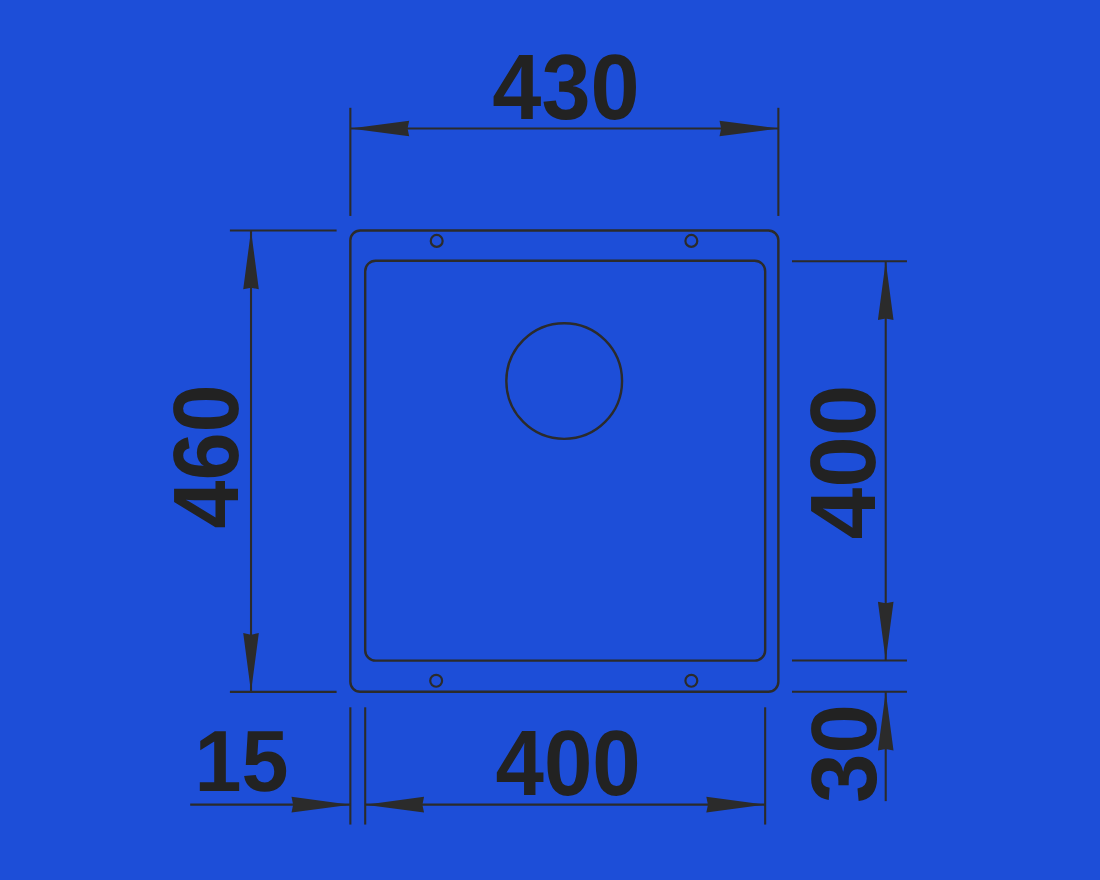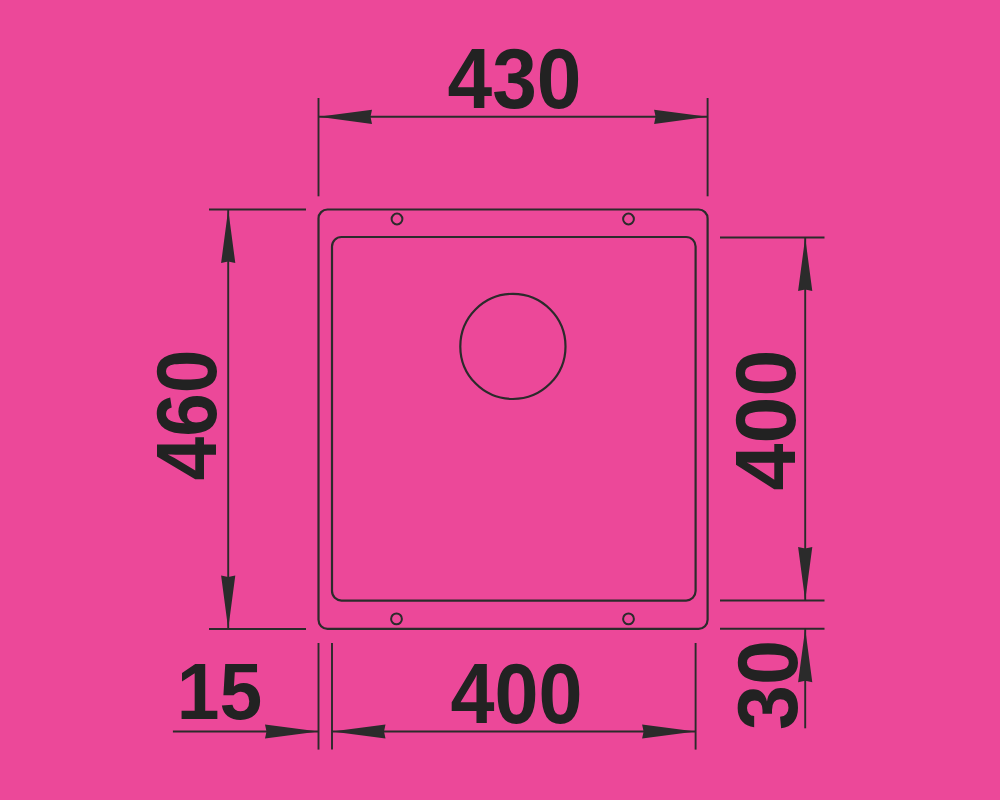--- a/index.html
+++ b/index.html
@@ -1,16 +1,16 @@
 <!DOCTYPE html>
 <html><head>
 <meta charset="utf-8">
 <style>
   html,body{margin:0;padding:0;background:#ffffff;}
-  .wrap{width:1000px;height:800px;position:relative;background:#ec4899;}
+  .wrap{width:1000px;height:800px;position:relative;background:#1d4ed8;}
   text{font-family:"Liberation Sans",sans-serif;font-weight:bold;fill:#222222;}
 </style>
 </head>
 <body>
 <div class="wrap">
 <svg width="1000" height="800" viewBox="0 0 1000 800">
 
   <g fill="none" stroke="#2b2b2b">
     <rect x="318.5" y="209.5" width="389.1" height="419.3" rx="9" stroke-width="2.2"></rect>
     <rect x="332" y="237" width="363.6" height="363.6" rx="9.5" stroke-width="2.2"></rect>

